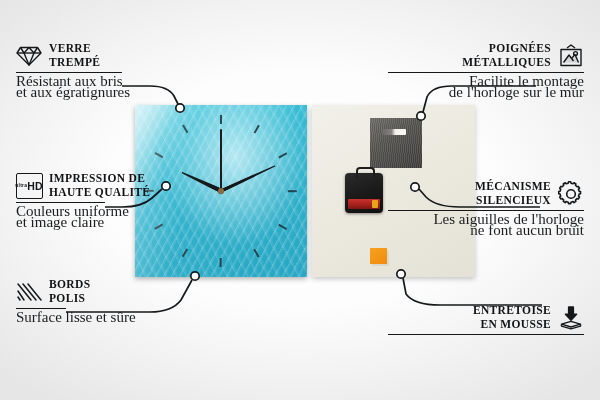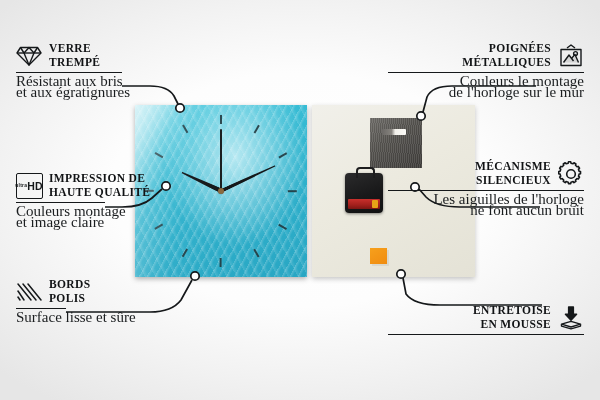--- a/index.html
+++ b/index.html
@@ -317,21 +317,21 @@
           <span class="hd-main">HD</span>
         </span>
       </span>
       <span class="feature-title">
         <span>IMPRESSION DE</span><br>
         <span>HAUTE QUALITÉ</span>
       </span>
     </div>
     <div class="feature-rule" style="width:89px;"></div>
     <div class="feature-desc">
-      <span>Couleurs montage</span><br>
+      <span>Couleurs uniforme</span><br>
       <span>et image claire</span>
     </div>
   </div>
 
   <div class="feature left" style="left:16px; top:278px;">
     <div class="feature-head">
       <span class="ficon">
         <svg width="26" height="22" viewBox="0 0 26 22">
           <g fill="none" stroke="#15181a" stroke-width="1.5" stroke-linecap="round">
             <path d="M2,3 L15,19"></path>
@@ -367,26 +367,26 @@
             <path d="M5.5,18.5 L11,11 L14.5,15.5 L17,12.5 L20.5,18.5 Z" fill="#15181a" stroke="none" opacity="0.12"></path>
             <path d="M5.5,18.5 L11,11 L15.5,17"></path>
             <path d="M13.5,14.5 L17,10.5 L20.5,18.5"></path>
             <circle cx="17.5" cy="9.5" r="1.9"></circle>
           </g>
         </svg>
       </span>
     </div>
     <div class="feature-rule" style="width:196px; margin-left:0;"></div>
     <div class="feature-desc">
-      <span>Couleurs le montage</span><br>
+      <span>Facilite le montage</span><br>
       <span>de l'horloge sur le mur</span>
     </div>
   </div>
 
-  <div class="feature right" style="left:388px; top:160px;">
+  <div class="feature right" style="left:388px; top:180px;">
     <div class="feature-head">
       <span class="feature-title">
         <span>MÉCANISME</span><br>
         <span>SILENCIEUX</span>
       </span>
       <span class="ficon">
         <svg width="26" height="26" viewBox="0 0 26 26">
           <g fill="none" stroke="#15181a" stroke-width="1.6" stroke-linejoin="round">
             <path d="M13,2.2 l2.1,0.6 0.9,-1.0 1.9,1.2 -0.4,1.3 1.5,1.5 1.3,-0.4 1.2,1.9 -1.0,0.9 0.6,2.1 1.4,0.3 0,2.2 -1.4,0.3 -0.6,2.1 1.0,0.9 -1.2,1.9 -1.3,-0.4 -1.5,1.5 0.4,1.3 -1.9,1.2 -0.9,-1.0 -2.1,0.6 -0.3,1.4 -2.2,0 -0.3,-1.4 -2.1,-0.6 -0.9,1.0 -1.9,-1.2 0.4,-1.3 -1.5,-1.5 -1.3,0.4 -1.2,-1.9 1.0,-0.9 -0.6,-2.1 -1.4,-0.3 0,-2.2 1.4,-0.3 0.6,-2.1 -1.0,-0.9 1.2,-1.9 1.3,0.4 1.5,-1.5 -0.4,-1.3 1.9,-1.2 0.9,1.0 2.1,-0.6 0.3,-1.4 2.2,0 Z"></path>
             <circle cx="13" cy="13" r="4.3"></circle>

